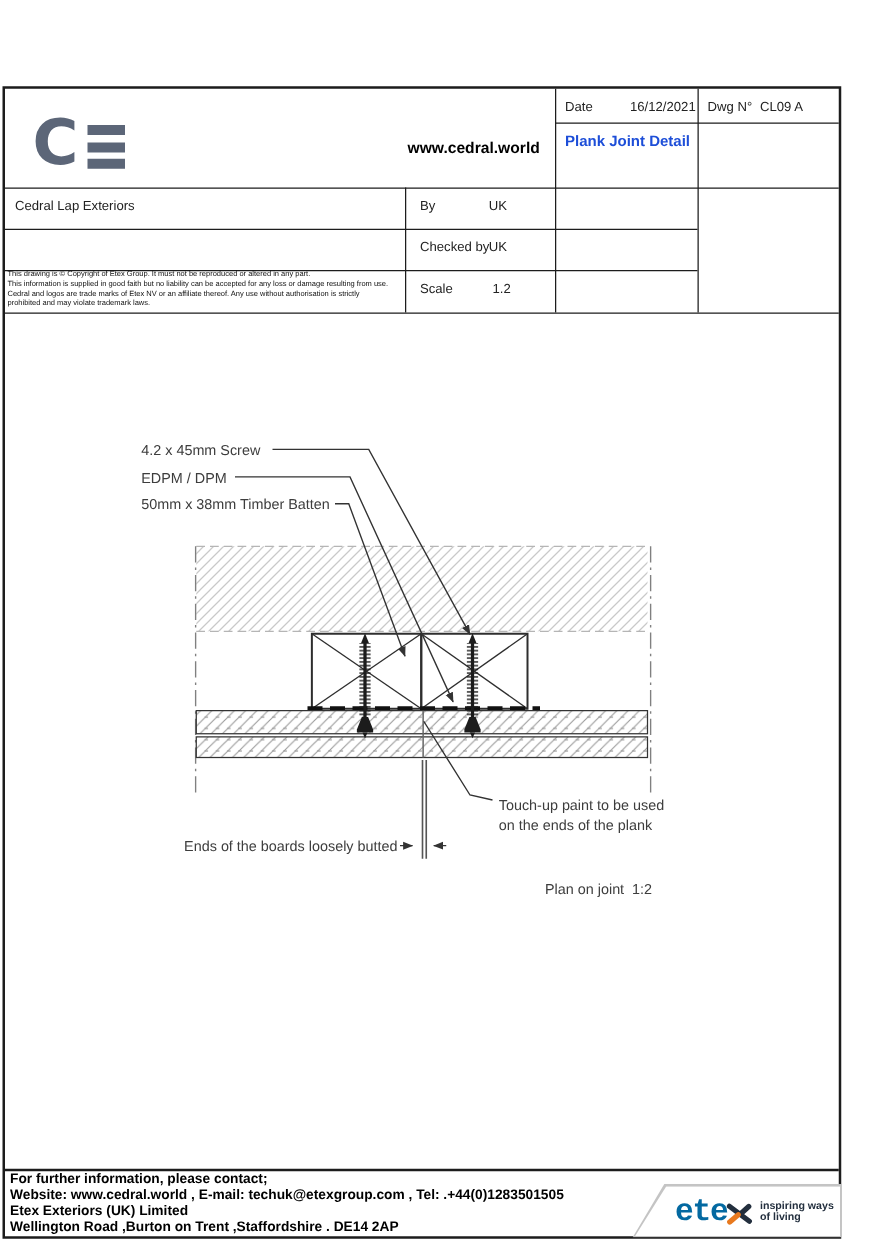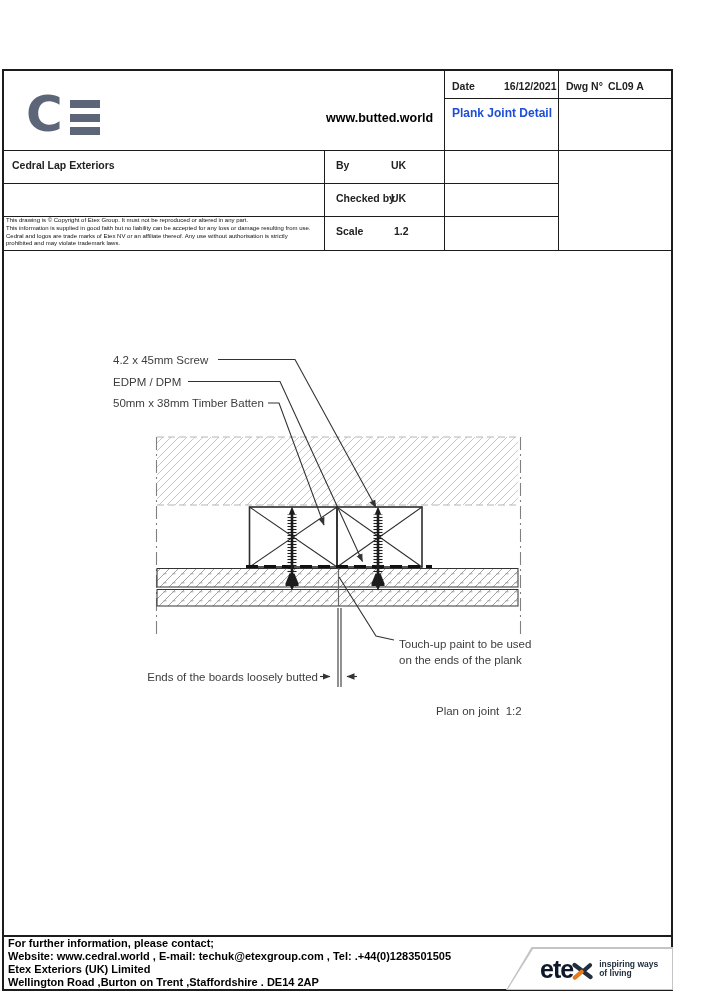--- a/index.html
+++ b/index.html
@@ -8,30 +8,30 @@
   
   .frame{left:2px;top:69px;width:667px;height:918px;border:2px solid #1c1c1c;}
   .hline{background:#1c1c1c;height:1px;}
   .vline{background:#1c1c1c;width:1px;}
   
   .logo{left:26px;top:86px;height:50px;display:flex;align-items:flex-end;color:#5c6678;
         font-family:"DejaVu Sans",sans-serif;font-weight:700;font-size:50px;line-height:44px;letter-spacing:5px;}
   .logo-e{display:inline-block;width:30px;height:35px;margin:0 7px 1px 2px;display:inline-flex;flex-direction:column;justify-content:space-between;}
   .logo-e i{display:block;height:8px;background:#5c6678;}
   .website{left:326px;top:111px;width:114px;font-weight:bold;font-size:12.5px;color:#000;}
-  .tb-label{font-size:10.5px;color:#222;font-weight:bold;}
+  .tb-label{font-size:10.5px;color:#222;}
   .tb-title{font-weight:bold;font-size:12px;color:#1d4ed8;}
   .copyright{left:6px;top:217px;width:312px;font-size:6px;line-height:7.8px;color:#111;}
   
   .footer-text{left:8px;top:937px;width:500px;font-weight:bold;font-size:11px;line-height:13px;color:#000;}
   .plate-shadow{left:503px;top:947px;width:170px;height:43px;background:#c4c4c4;
       clip-path:polygon(16.8% 0,100% 0,100% 100%,1.8% 100%);}
   .plate{left:505px;top:949px;width:167px;height:40px;background:#ffffff;
       clip-path:polygon(16.8% 0,100% 0,100% 100%,1.8% 100%);display:flex;align-items:center;padding-left:35px;box-sizing:border-box;}
-  .etex-word{font-family:Liberation Sans, sans-serif;font-weight:700;font-size:25px;letter-spacing:-1px;color:#0f172a;line-height:25px;}
+  .etex-word{font-family:Liberation Mono, monospace;font-weight:700;font-size:25px;letter-spacing:-1px;color:#0369a1;line-height:25px;}
   .tagline{font-size:8.5px;line-height:9.5px;color:#232f3e;font-weight:bold;margin-left:6px;}
   svg text{font-family:"Liberation Sans",sans-serif;}
 </style>
 </head>
 <body>
 
 <div class="abs frame"></div>
 
 <div class="abs hline" style="left:444px;top:98px;width:227px;"></div>
 <div class="abs hline" style="left:4px;top:150px;width:667px;"></div>
@@ -44,21 +44,21 @@
 <div class="abs hline" style="left:4px;top:935px;width:667px;height:2px;"></div>
 
 <div class="abs logo">
   <span>C</span>
     <span class="logo-e">
       <i></i>
       <i></i>
       <i></i>
     </span>
 </div>
-<div class="abs website">www.butted.world</div>
+<div class="abs website">www.cedral.world</div>
 
 <div class="abs tb-label" style="left:452px;top:80px;">Date</div>
 <div class="abs tb-label" style="left:504px;top:80px;">16/12/2021</div>
 <div class="abs tb-label" style="left:566px;top:80px;">Dwg N°</div>
 <div class="abs tb-label" style="left:608px;top:80px;">CL09 A</div>
 <div class="abs tb-title" style="left:452px;top:106px;">Plank Joint Detail</div>
 
 <div class="abs tb-label" style="left:12px;top:159px;">Cedral Lap Exteriors</div>
 <div class="abs tb-label" style="left:336px;top:159px;">By</div>
 <div class="abs tb-label" style="left:391px;top:159px;">UK</div>

